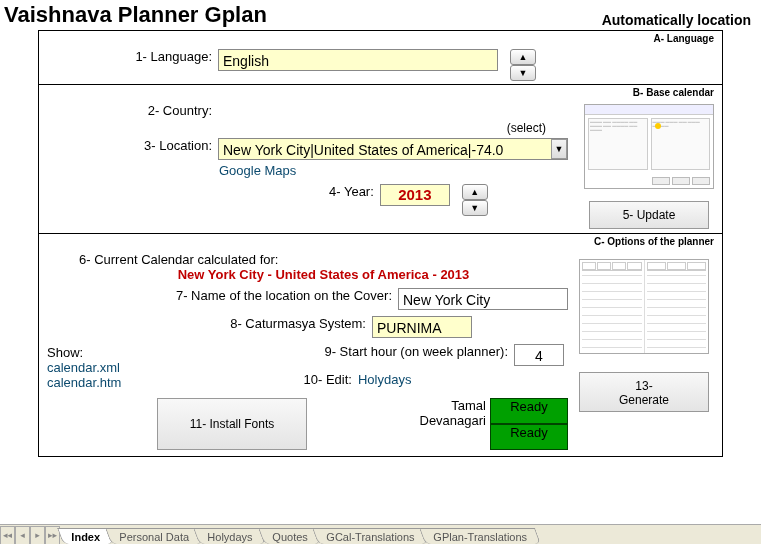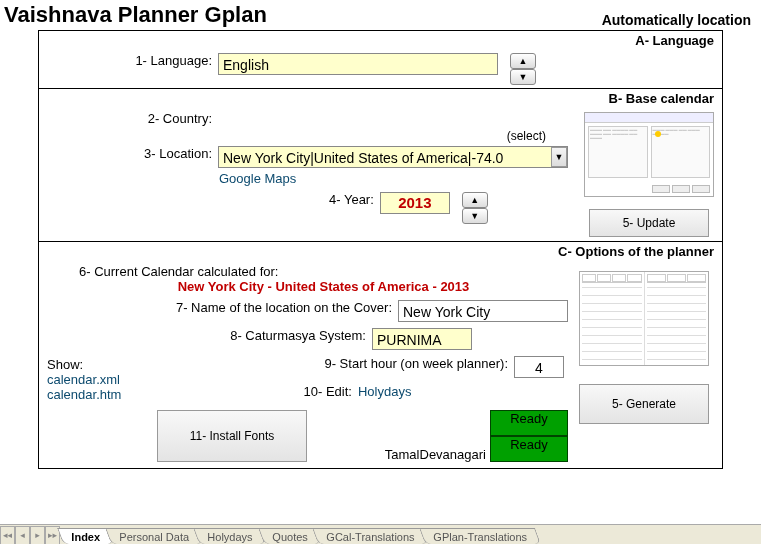--- a/index.html
+++ b/index.html
@@ -30,21 +30,21 @@
     font-size: 14px;
     font-weight: bold;
   }
   .frame {
     margin: 2px 38px 2px 38px;
     border: 1.5px solid #000;
   }
   .section-title {
     text-align: right;
     font-weight: bold;
-    font-size: 13px;
+    font-size: 10px;
     padding: 2px 8px 2px 0;
   }
   .hr { border-top: 1.5px solid #000; }
   .row {
     display: flex;
     padding: 3px 8px;
   }
   .lbl { text-align: right; margin-right: 6px; }
   .w1 { width: 165px; }
   .w2 { width: 165px; }
@@ -287,21 +287,21 @@
             <div class="lbl">10- Edit:</div>
             <span class="link">Holydays</span>
           </div>
         </div>
       </div>
 
       <div class="row" style="padding-top:8px; padding-bottom:6px;">
         <div style="width:110px;"></div>
         <button class="btn" style="width:150px;">11- Install Fonts</button>
         <div style="flex:1;"></div>
-        <div style="display:flex; flex-direction:row; align-items:flex-end; margin-right:4px;">
+        <div style="display:flex; flex-direction:column; align-items:flex-end; margin-right:4px;">
           <div>Tamal</div>
           <div>Devanagari</div>
         </div>
         <div style="display:flex; flex-direction:column; gap:0;">
           <div class="ready">Ready</div>
           <div class="ready">Ready</div>
         </div>
       </div>
 
     </div>
@@ -341,21 +341,21 @@
               <div></div>
               <div></div>
               <div></div>
               <div></div>
               <div></div>
               <div></div>
               <div></div>
             </div>
         </div>
       </div>
-      <button class="btn" style="width:130px; height:40px;">5- Generate</button>
+      <button class="btn" style="width:130px; height:40px;">13- Generate</button>
     </div>
   </div>
 
 </div>
 
 <div class="tabstrip">
   <div class="tabnav">
     <span>◂◂</span>
     <span>◂</span>
     <span>▸</span>

